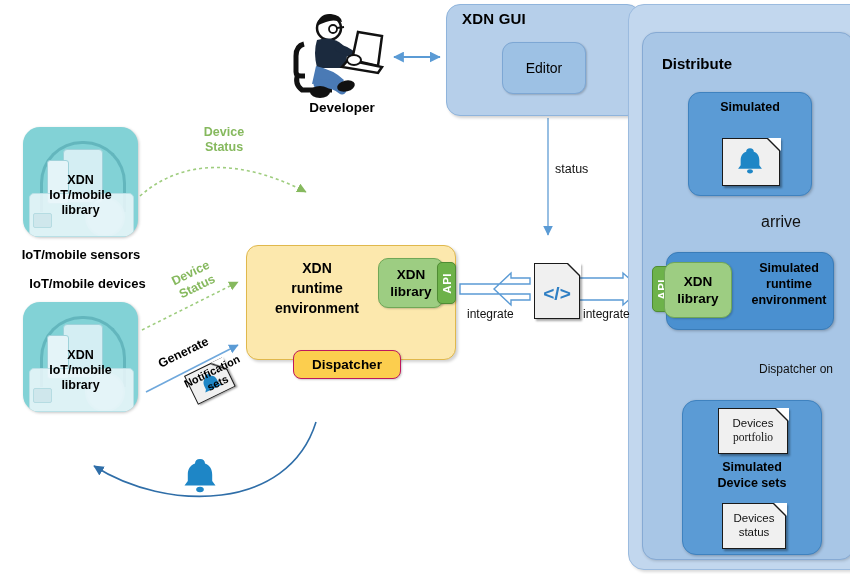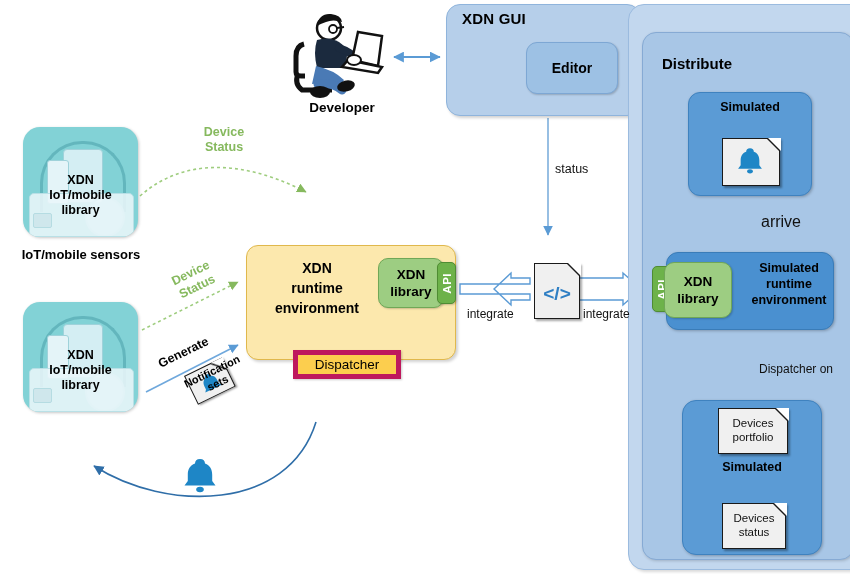--- a/index.html
+++ b/index.html
@@ -6,24 +6,24 @@
   body{width:850px;height:574px;position:relative;overflow:hidden;
        font-family:"Liberation Sans","DejaVu Sans",sans-serif;color:#000;}
   #stage{position:absolute;left:16px;top:0;width:850px;height:574px;}
   .abs{position:absolute;box-sizing:border-box;}
 
   
   .gui-panel{left:430px;top:4px;width:195px;height:112px;background:#b6cfea;
     border:1px solid #8fb4dc;border-radius:14px;
     box-shadow:2px 2px 3px rgba(0,0,0,.18);}
   .gui-title{left:446px;top:10px;font-size:15px;font-weight:bold;letter-spacing:.2px;}
-  .editor-box{left:486px;top:42px;width:92px;height:52px;background:#9dc1e4;
+  .editor-box{left:486px;top:42px;width:84px;height:52px;background:#9dc1e4;
     border:1px solid #7da7d4;border-radius:11px;display:flex;align-items:center;
-    justify-content:center;font-size:14px;font-weight:bold;
-    box-shadow:1px 1px 2px rgba(0,0,0,.2);margin-left:24px;}
+    justify-content:center;font-size:14px;font-weight:normal;
+    box-shadow:1px 1px 2px rgba(0,0,0,.2);}
 
   .sim-outer{left:612px;top:4px;width:238px;height:566px;background:#c2d7ee;
     border:1px solid #9bbbdf;border-radius:16px;
     box-shadow:2px 2px 3px rgba(0,0,0,.15);}
   .sim-inner{left:626px;top:32px;width:212px;height:528px;background:#a8c6e6;
     border:1px solid #86aad4;border-radius:14px;
     box-shadow:1px 1px 3px rgba(0,0,0,.18);}
   .sim-title{left:646px;top:55px;font-size:15px;font-weight:bold;}
 
   .sim-note{left:672px;top:92px;width:124px;height:104px;background:#5b9bd5;
@@ -44,22 +44,22 @@
   .sim-dev-t{left:666px;top:459px;width:140px;text-align:center;font-size:12.5px;
     font-weight:bold;line-height:16px;}
 
   
   .rt-box{left:230px;top:245px;width:210px;height:115px;background:#fce8ad;
     border:1.5px solid #e0b84c;border-radius:12px;
     box-shadow:2px 2px 3px rgba(0,0,0,.18);}
   .rt-title{left:236px;top:258px;width:130px;text-align:center;font-size:14px;
     font-weight:bold;line-height:20px;}
   .dispatcher{left:277px;top:350px;width:108px;height:29px;background:#fcce4e;
-    border:5px solid #be185d;border-radius:0;display:flex;align-items:center;
-    justify-content:center;font-size:13.5px;font-weight:normal;
+    border:1px solid #be185d;border-radius:8px;display:flex;align-items:center;
+    justify-content:center;font-size:13.5px;font-weight:bold;
     box-shadow:1px 1px 2px rgba(0,0,0,.2);}
 
   
   .lib{background:#9dcd82;border:1px solid #70a757;border-radius:10px;
     box-shadow:1px 1px 2px rgba(0,0,0,.2);display:flex;align-items:center;
     justify-content:center;text-align:center;font-size:13.5px;font-weight:bold;
     line-height:17px;}
   .lib-a{left:362px;top:258px;width:66px;height:50px;}
   .lib-b{left:648px;top:262px;width:68px;height:56px;}
   .api{background:#6db24a;border:1px solid #4f8c33;border-radius:5px;
@@ -230,24 +230,25 @@
     <div>
       <div>XDN</div>
       <div>library</div>
     </div>
   </div>
 
   <div class="abs sim-dev"></div>
   <div class="doc" style="left:702px;top:408px;width:68px;height:44px;">
     <div class="fold"></div>
     <div class="doc-lbl" style="top:7px;">Devices</div>
-    <div class="doc-lbl" style="top:21px;">portfolio</div>
+    <div class="doc-lbl" style="top:21px;font-family:Liberation Serif, serif;">portfolio</div>
   </div>
   <div class="abs sim-dev-t">
     <div>Simulated</div>
+    <div>Device sets</div>
   </div>
   <div class="doc" style="left:706px;top:503px;width:62px;height:44px;">
     <div class="fold"></div>
     <div class="doc-lbl" style="top:7px;">Devices</div>
     <div class="doc-lbl" style="top:21px;">status</div>
   </div>
 
   <div class="abs rt-box"></div>
   <div class="abs rt-title">
     <div>XDN</div>
@@ -308,20 +309,21 @@
     <div class="panel"></div>
     <div class="sq"></div>
   </div>
   <div class="abs tile-lbl tile-lbl-a">
     <div>XDN</div>
     <div>IoT/mobile</div>
     <div>library</div>
   </div>
   <div class="abs cap cap-a">IoT/mobile sensors</div>
 
+  <div class="abs cap cap-b">IoT/mobile devices</div>
   <div class="abs tile tile-b">
     <div class="arc"></div>
     <div class="tab"></div>
     <div class="phone"></div>
     <div class="circ"></div>
     <div class="panel"></div>
     <div class="sq"></div>
   </div>
   <div class="abs tile-lbl tile-lbl-b">
     <div>XDN</div>

